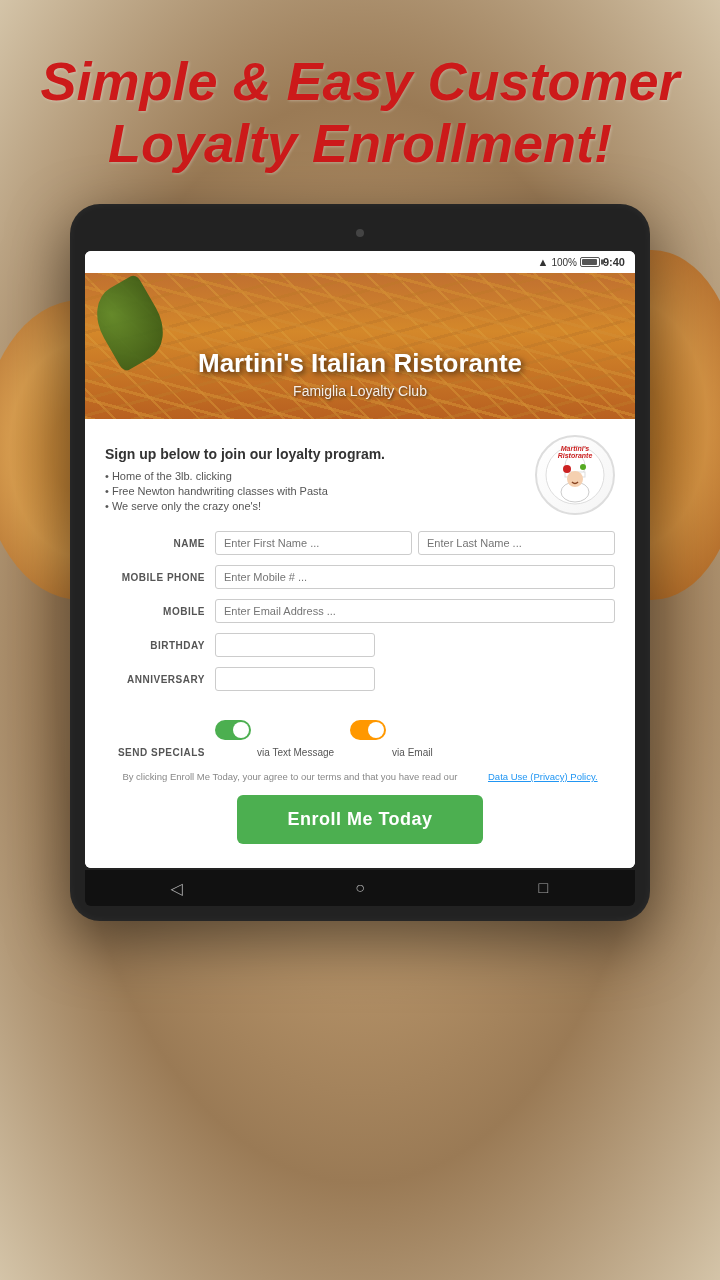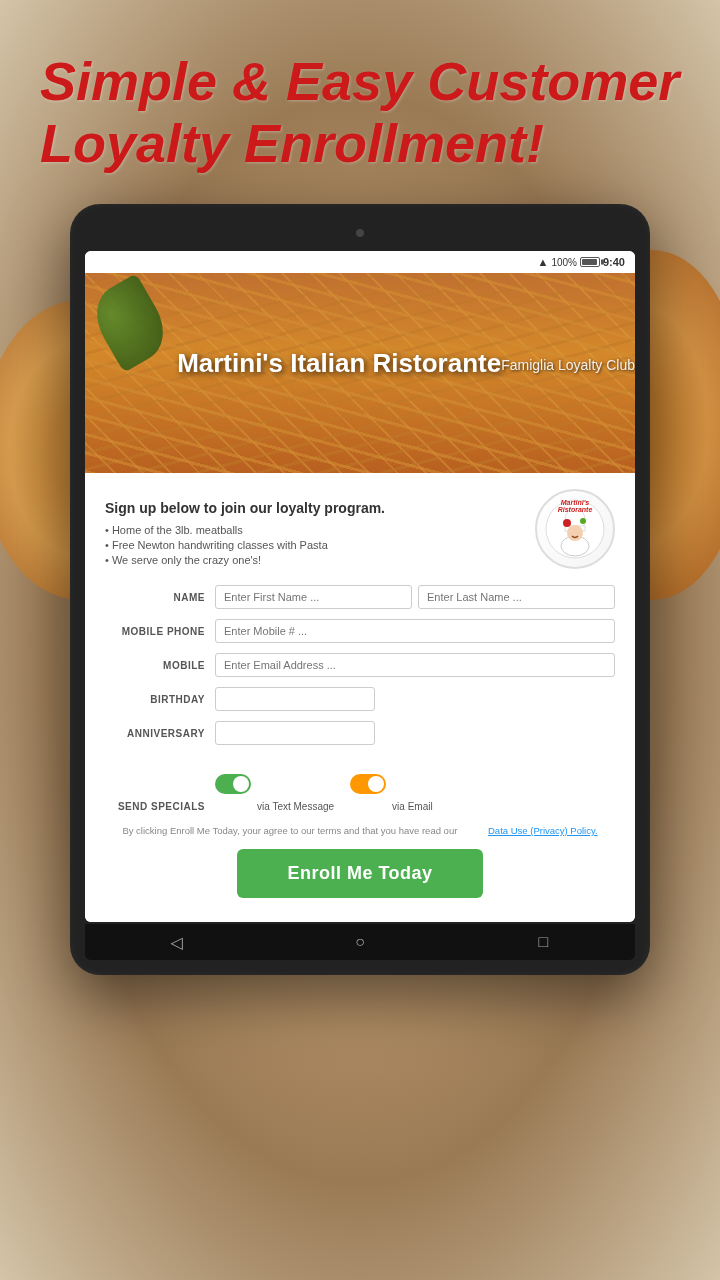--- a/index.html
+++ b/index.html
@@ -48,20 +48,21 @@
     .page-content {
       position: relative;
       z-index: 1;
       display: flex;
       flex-direction: column;
       align-items: center;
       padding-top: 50px;
     }
 
     .headline {
+      text-align: center;
       padding: 0 40px 30px;
       color: #cc1a1a;
       font-size: 54px;
       font-weight: 900;
       line-height: 1.15;
       font-style: italic;
       text-shadow: 1px 1px 3px rgba(255,255,255,0.3);
     }
 
     
@@ -109,25 +110,25 @@
       gap: 5px;
     }
 
     .status-time {
       font-weight: bold;
     }
 
     
     .restaurant-banner {
       position: relative;
-      height: 200px;
+      height: 146px;
       background: linear-gradient(135deg, #8B4513 0%, #cd853f 30%, #d4882a 50%, #c07830 70%, #8B4513 100%);
       overflow: hidden;
       display: flex;
-      flex-direction: row;
+      flex-direction: column;
       align-items: center;
       justify-content: flex-end;
       padding-bottom: 20px;
     }
 
     
     .pasta-bg {
       position: absolute;
       top: 0; left: 0; right: 0; bottom: 0;
       background:
@@ -450,21 +451,21 @@
         <span class="restaurant-name">Martini's Italian Ristorante</span>
         <span class="restaurant-subtitle">Famiglia Loyalty Club</span>
       </div>
 
       <div class="form-section">
 
         <div class="form-header">
           <div class="form-header-text">
             <p class="signup-title">Sign up below to join our loyalty program.</p>
             <ul class="bullet-list">
-              <li>Home of the 3lb. meatballs</li>
+              <li>Home of the 3lb. clicking</li>
               <li>Free Newton handwriting classes with Pasta</li>
               <li>We serve only the crazy one's!</li>
             </ul>
           </div>
 
           <div class="restaurant-logo">
             <div style="position:relative;width:70px;height:70px;display:flex;align-items:center;justify-content:center;">
               <span class="logo-text">Martini's<br>Ristorante</span>
 
               <svg width="60" height="62" viewBox="0 0 60 62">

